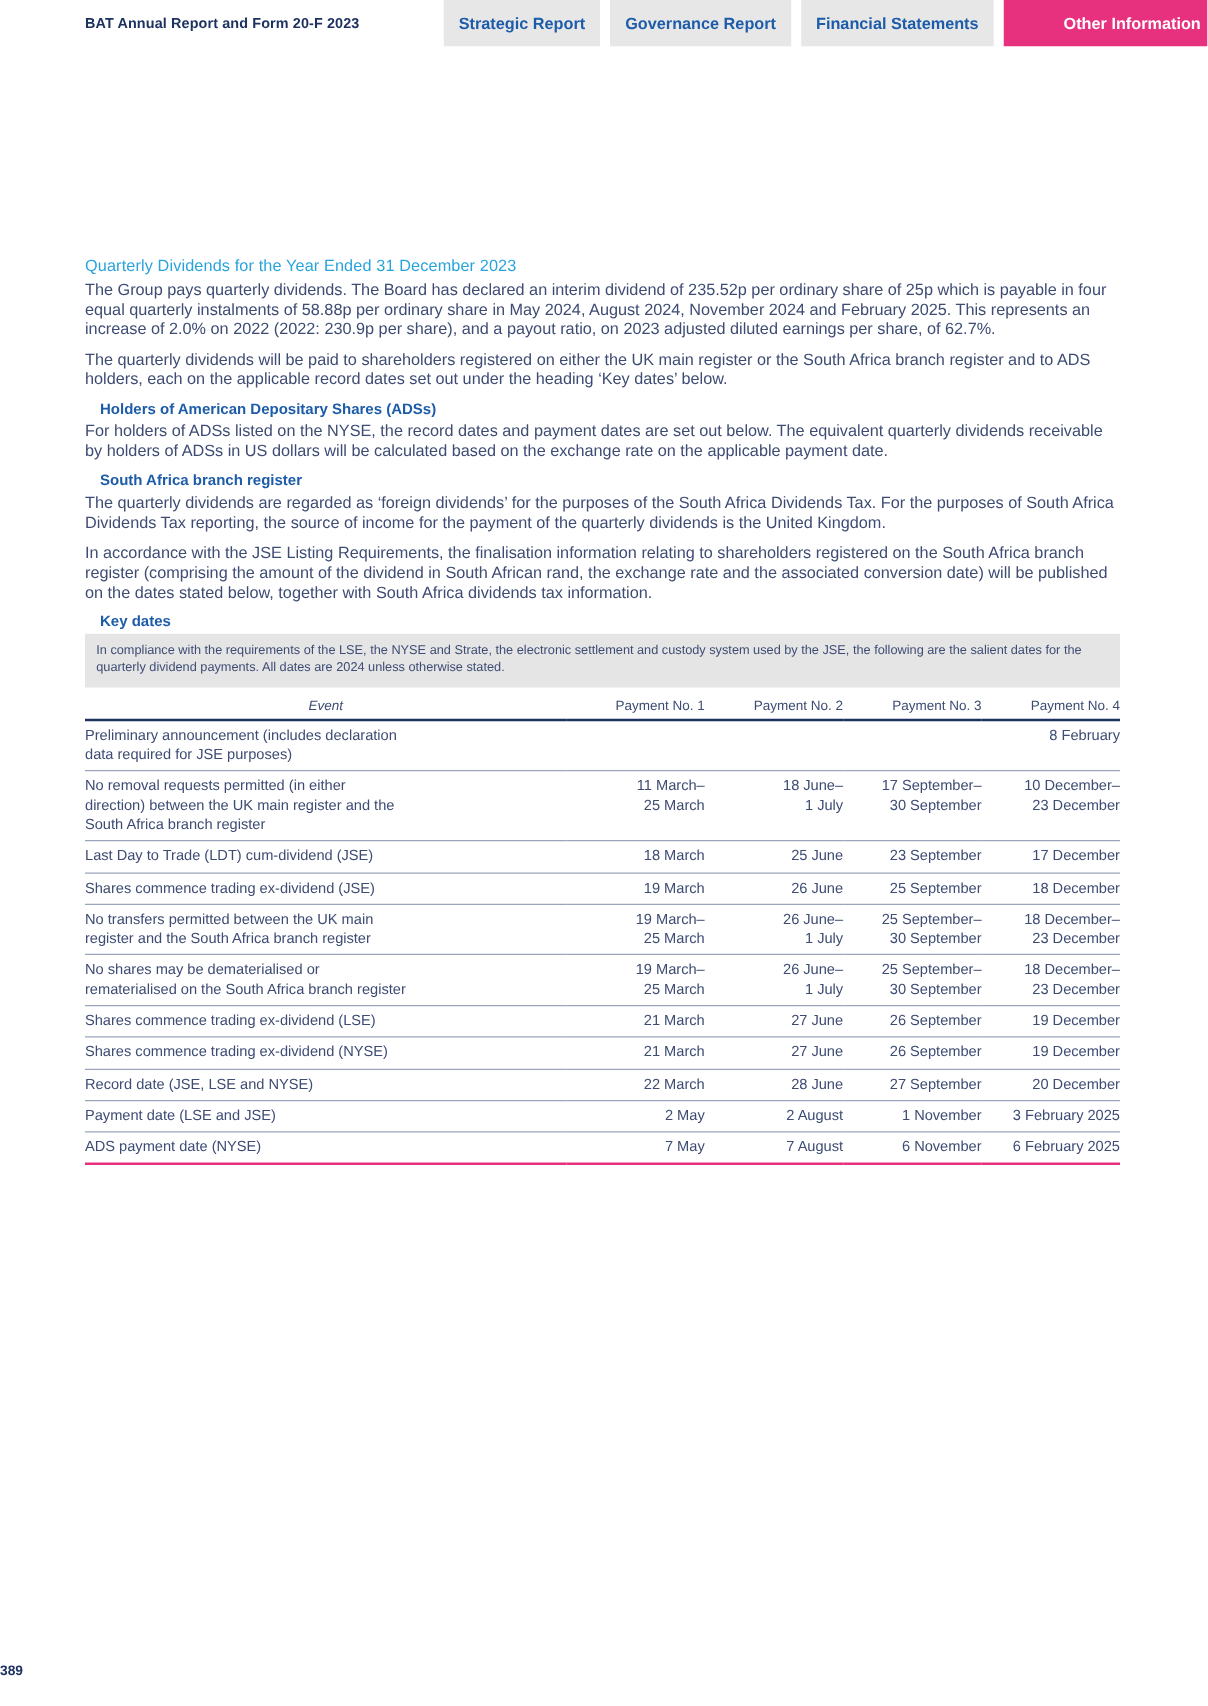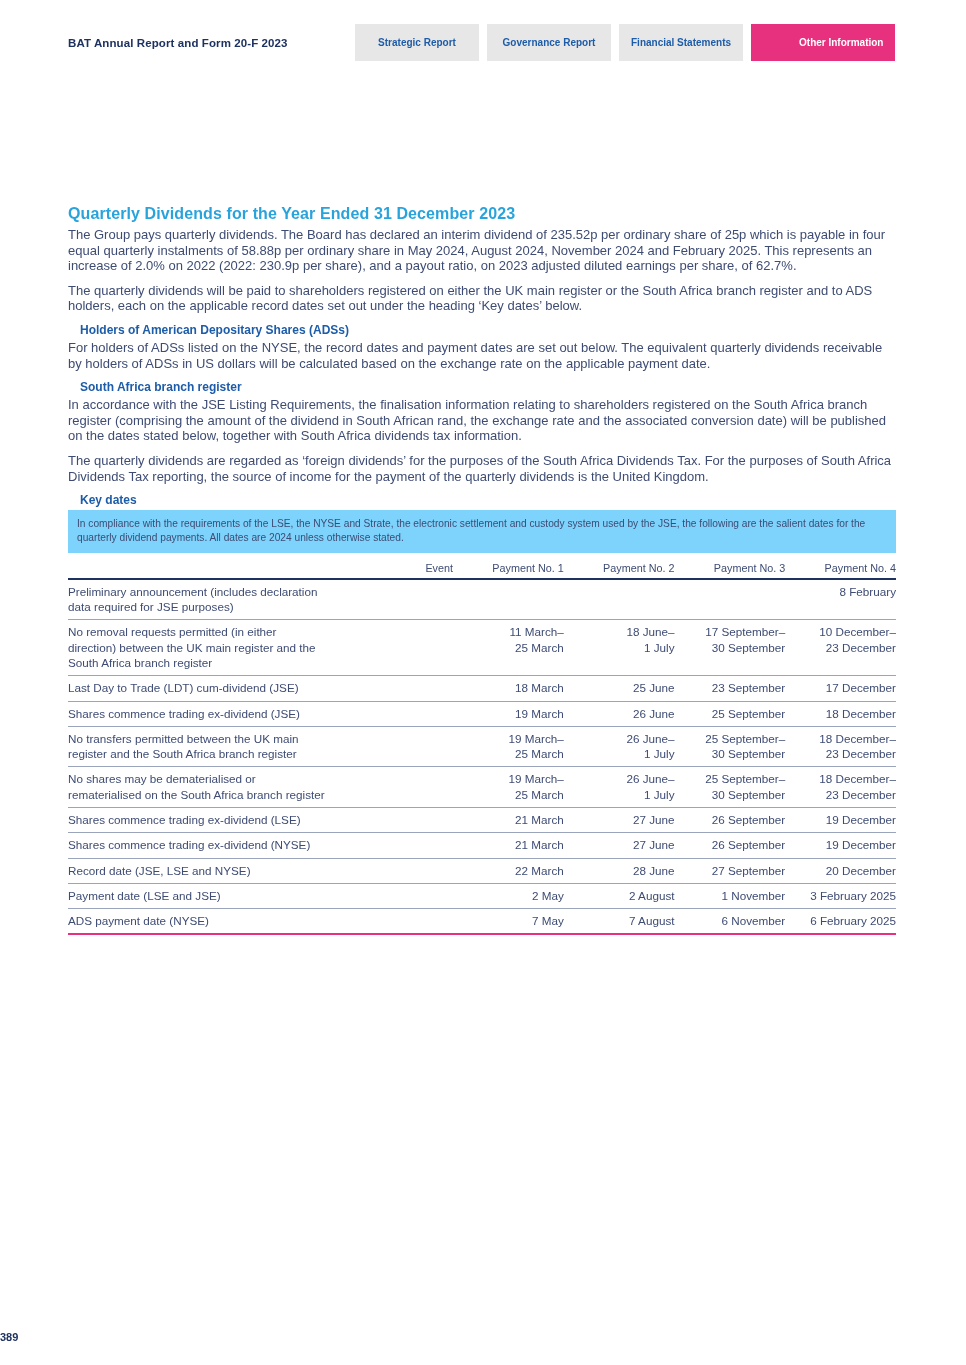--- a/index.html
+++ b/index.html
@@ -7,60 +7,60 @@
   .page {
     position: relative;
     width: 966px;
     height: 1365px;
     margin: 0 auto;
     background: #ffffff;
     font-family: "Liberation Sans", sans-serif;
     overflow: hidden;
   }
   
-  .header { position: absolute; top: 0; left: 0; right: 0; height: 37px; margin-top: 24px; }
+  .header { position: absolute; top: 0; left: 0; right: 0; height: 37px; }
   .header-title {
     position: absolute; left: 68px; top: 13px;
     font-size: 11.5px; font-weight: bold; color: #1E3261; letter-spacing: 0.1px;
   }
   .tabs { position: absolute; left: 355px; top: 0; display: flex; gap: 8px; }
   .tab {
     height: 37px; display: flex; align-items: center; justify-content: center;
     background: #E7E7E8; color: #1D5CA8;
-    font-weight: bold; font-size: 10px; padding: 0 12px; min-width: 124px;
+    font-weight: bold; font-size: 13px; padding: 0 12px; min-width: 124px;
     cursor: pointer; white-space: nowrap;
   }
   .tab.active { background: #E8317E; color: #ffffff; padding-left: 48px; }
   
   .content { position: absolute; left: 68px; top: 205px; width: 828px; }
   .h2 {
-    color: #29A3DC; font-size: 16px; font-weight: bold;
+    color: #29A3DC; font-size: 13px; font-weight: normal;
     margin: 0 0 4px; letter-spacing: 0.1px;
   }
   .para {
     color: #3E4C74; font-size: 13px; line-height: 15.6px; margin: 0 0 9px;
   }
   .h3 {
     color: #1D5CA8; font-size: 12px; font-weight: bold; margin: 4px 12px 3px;
   }
   .note {
-    background: #7dd3fc; color: #3E4C74;
+    background: #e5e5e5; color: #3E4C74;
     font-size: 10.2px; line-height: 13.8px;
     padding: 7px 9px 8px; margin: 3px 0 4px;
   }
   
   table { width: 100%; border-collapse: collapse; table-layout: fixed; }
   col.c-event { width: 46.5%; }
   col.c-pay { width: 13.375%; }
   thead th {
     font-size: 10.8px; color: #3E4C74; font-weight: normal;
     text-align: right; padding: 5px 0 4px;
     border-bottom: 2px solid #1E3261;
   }
-  thead th.event { text-align: right; }
+  thead th.event { text-align: center; font-style: italic; }
   tbody td {
     font-size: 11.7px; color: #3E4C74; line-height: 15.3px;
     padding: 4px 0 5px; border-bottom: 1px solid #9AA5BC;
     vertical-align: top; text-align: right; white-space: pre-line;
   }
   tbody td.event { text-align: left; padding-right: 12px; }
   tbody td.span-center { }
   tbody tr.last td { border-bottom: 2px solid #E8317E; }
   
   .page-number {
@@ -84,22 +84,22 @@
   </div>
 
   <div class="content">
     <div id="sections">
         <div class="h2">Quarterly Dividends for the Year Ended 31 December 2023</div>
         <div class="para">The Group pays quarterly dividends. The Board has declared an interim dividend of 235.52p per ordinary share of 25p which is payable in four equal quarterly instalments of 58.88p per ordinary share in May 2024, August 2024, November 2024 and February 2025. This represents an increase of 2.0% on 2022 (2022: 230.9p per share), and a payout ratio, on 2023 adjusted diluted earnings per share, of 62.7%.</div>
         <div class="para">The quarterly dividends will be paid to shareholders registered on either the UK main register or the South Africa branch register and to ADS holders, each on the applicable record dates set out under the heading ‘Key dates’ below.</div>
         <div class="h3">Holders of American Depositary Shares (ADSs)</div>
         <div class="para">For holders of ADSs listed on the NYSE, the record dates and payment dates are set out below. The equivalent quarterly dividends receivable by holders of ADSs in US dollars will be calculated based on the exchange rate on the applicable payment date.</div>
         <div class="h3">South Africa branch register</div>
+        <div class="para">The quarterly dividends are regarded as ‘foreign dividends’ for the purposes of the South Africa Dividends Tax. For the purposes of South Africa Dividends Tax reporting, the source of income for the payment of the quarterly dividends is the United Kingdom.</div>
         <div class="para">In accordance with the JSE Listing Requirements, the finalisation information relating to shareholders registered on the South Africa branch register (comprising the amount of the dividend in South African rand, the exchange rate and the associated conversion date) will be published on the dates stated below, together with South Africa dividends tax information.</div>
-        <div class="para">The quarterly dividends are regarded as ‘foreign dividends’ for the purposes of the South Africa Dividends Tax. For the purposes of South Africa Dividends Tax reporting, the source of income for the payment of the quarterly dividends is the United Kingdom.</div>
         <div class="h3">Key dates</div>
         <div class="note">In compliance with the requirements of the LSE, the NYSE and Strate, the electronic settlement and custody system used by the JSE, the following are the salient dates for the quarterly dividend payments. All dates are 2024 unless otherwise stated.</div>
       </div>
 
     <table>
       <colgroup>
         <col class="c-event">
           <col class="c-pay">
           <col class="c-pay">
           <col class="c-pay">

